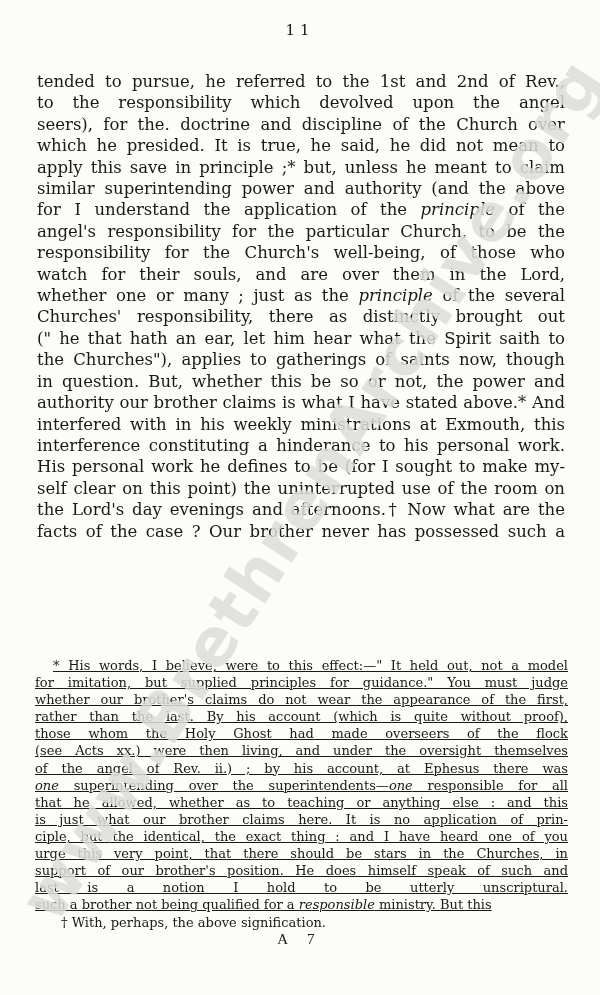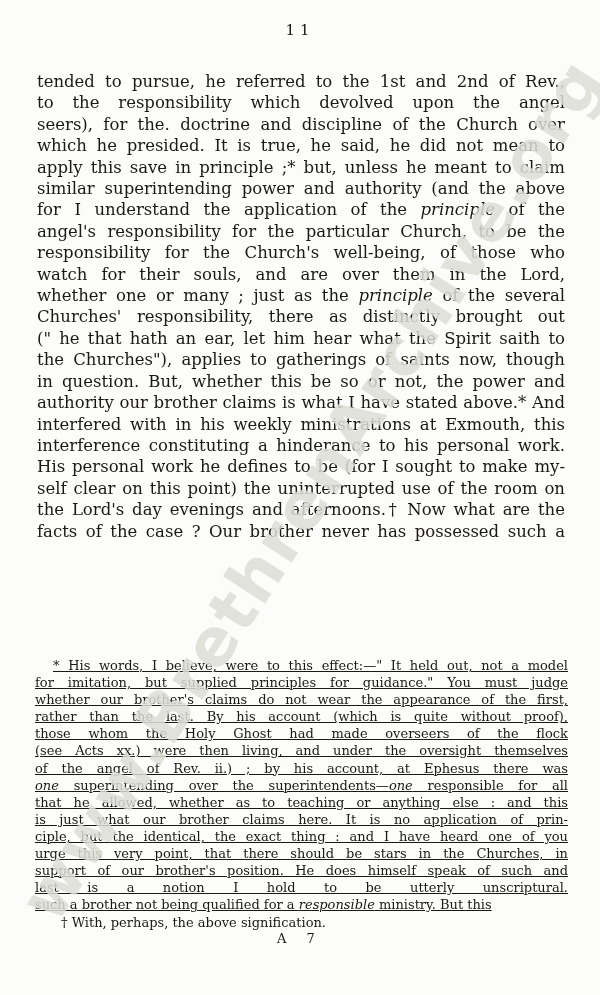--- a/index.html
+++ b/index.html
@@ -45,21 +45,21 @@
   .fn-block .fn-line:first-child{text-indent:18px;}
   .fn-block .fn-line:last-child{text-align-last:left;-moz-text-align-last:left;}
   .fn-dagger{
     position:absolute;top:914px;left:35px;width:533px;
     font-size:13px;line-height:17px;
     text-indent:26px;
   }
   .signature{
     position:absolute;top:931px;left:0;right:0;
     text-align:center;
-    font-size:13px;letter-spacing:8px;
+    font-size:15px;letter-spacing:8px;font-family:Liberation Serif, serif;
   }
   .watermark{
     position:absolute;
     left:312px;top:490px;
     transform:translate(-50%,-50%) rotate(-57deg);
     font-family:"DejaVu Sans", sans-serif;
     font-weight:bold;
     font-size:66px;
     letter-spacing:2px;
     color:var(--wm);

